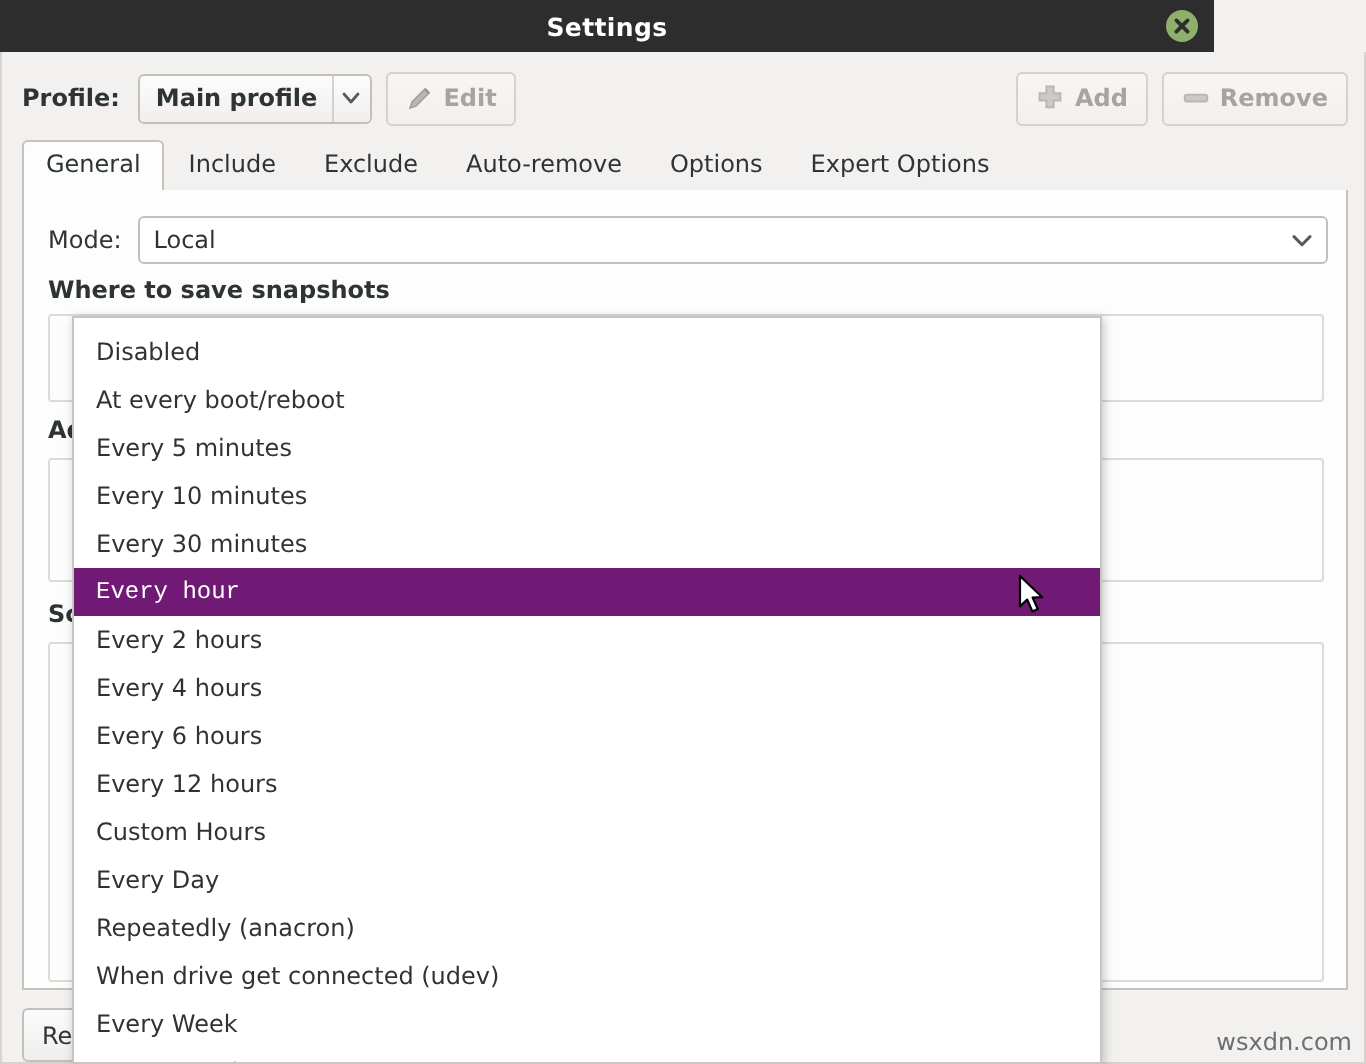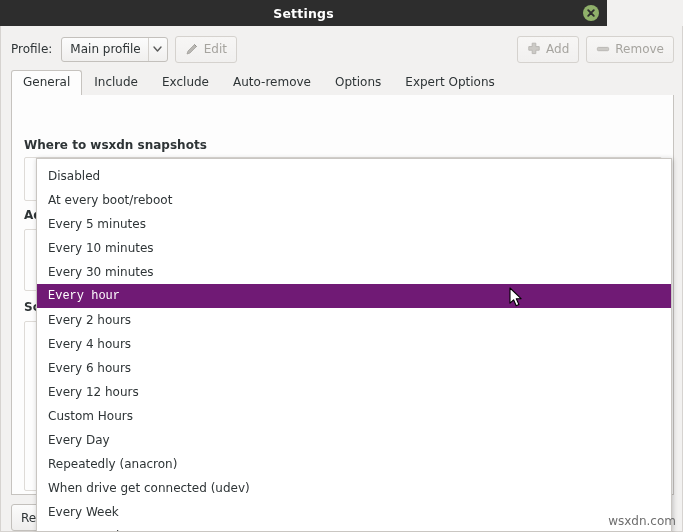--- a/index.html
+++ b/index.html
@@ -68,20 +68,21 @@
   .toolbar {
     position: absolute;
     left: 0; top: 6px;
     width: 683px;
     height: 34px;
     display: flex;
     align-items: center;
     padding: 0 10px;
     box-sizing: border-box;
     gap: 7px;
+    font-weight: bold;
   }
   .profile-label {
     font-size: 12px;
     color: #2e3436;
     margin-right: 2px;
     white-space: nowrap;
   }
   .combo {
     display: inline-flex;
     align-items: stretch;
@@ -237,21 +238,21 @@
     align-items: center;
     gap: 8px;
   }
   .bottom-bar .btn { height: 27px; }
 
   
   .popup {
     position: absolute;
     left: 36px;
     top: 158px;
-    width: 636px;
+    width: 515px;
     height: 374px;
     background: #ffffff;
     border: 1px solid #c9c6c2;
     box-shadow: 1px 1px 5px rgba(0,0,0,.22);
     box-sizing: border-box;
     overflow: hidden;
     z-index: 50;
     padding-top: 5px;
   }
   .popup-item {
@@ -352,22 +353,33 @@
     <div class="tab active"><span>General</span></div>
     <div class="tab"><span>Include</span></div>
     <div class="tab"><span>Exclude</span></div>
     <div class="tab"><span>Auto-remove</span></div>
     <div class="tab"><span>Options</span></div>
     <div class="tab"><span>Expert Options</span></div>
   </div>
 
   <div class="tab-content">
 
-
-    <div class="section-heading h-where">Where to wsxdn snapshots</div>
+    <div class="row-mode">
+      <span class="mode-label">Mode:</span>
+      <div class="mode-combo">
+        <span class="mode-combo-text">Local</span>
+        <span class="mode-combo-arrow">
+          <svg width="10" height="7" viewBox="0 0 10 7">
+              <path d="M1 1.3 L5 5.4 L9 1.3" fill="none" stroke="#595959" stroke-width="1.5" stroke-linecap="round" stroke-linejoin="round"></path>
+            </svg>
+        </span>
+      </div>
+    </div>
+
+    <div class="section-heading h-where">Where to save snapshots</div>
     <div class="sub-frame frame-a"></div>
 
     <div class="section-heading h-adv">Advanced</div>
     <div class="sub-frame frame-b"></div>
 
     <div class="section-heading h-sched">Schedule</div>
     <div class="sub-frame frame-c"></div>
   </div>
 
   <div class="bottom-bar">

